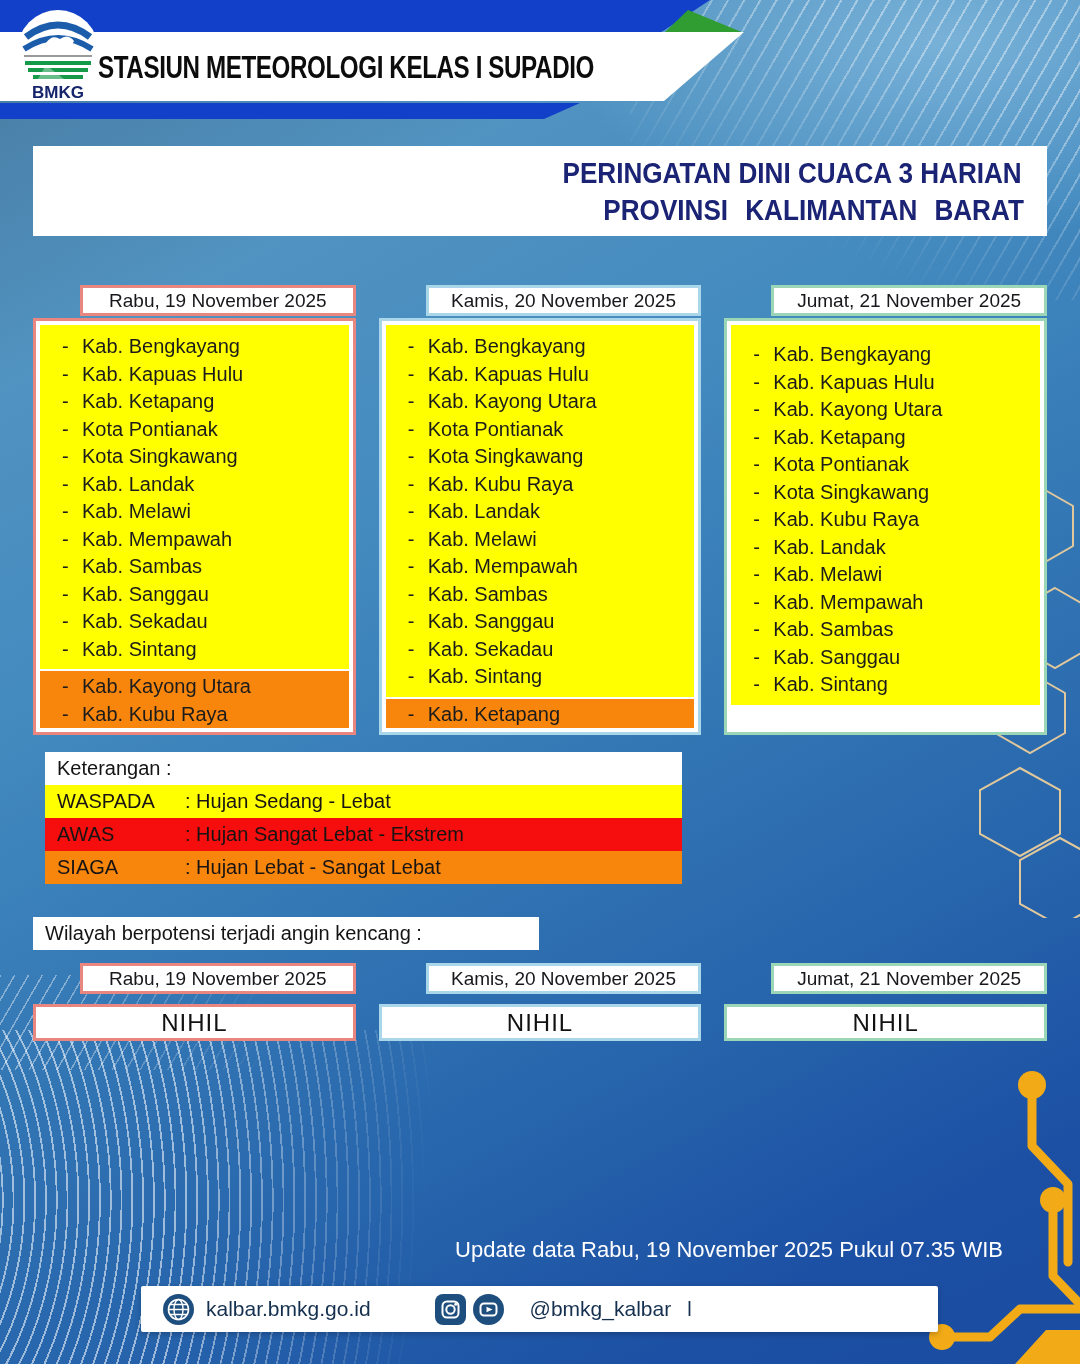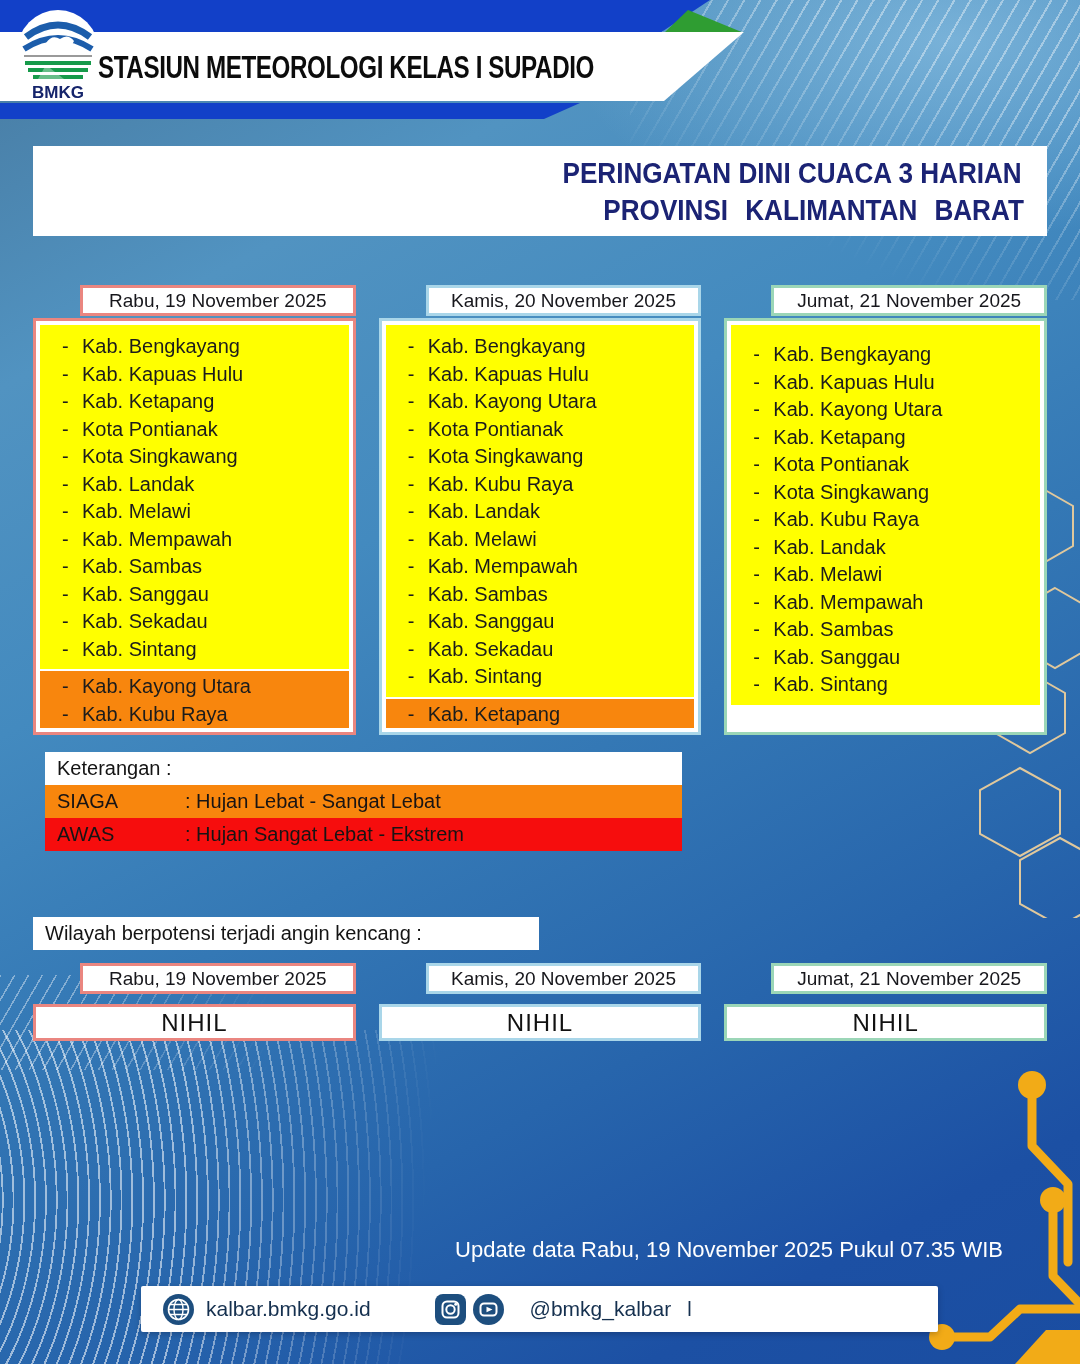--- a/index.html
+++ b/index.html
@@ -211,27 +211,31 @@
               <div class="wr-item"><span class="dash">-</span><span>Kab. Sintang</span></div>
             </div>
           </div>
         </div>
       </div>
     </div>
 
   <div class="legend">
     <div class="lg-title">Keterangan :</div>
     <div id="legend-rows">
+        <div class="lg-row" style="background: rgb(255, 255, 0);">
+          <span class="lg-label">WASPADA</span>
+          <span class="lg-desc">: Hujan Sedang - Lebat</span>
+        </div>
+        <div class="lg-row" style="background: rgb(246, 13, 13);">
+          <span class="lg-label">AWAS</span>
+          <span class="lg-desc">: Hujan Sangat Lebat - Ekstrem</span>
+        </div>
         <div class="lg-row" style="background: rgb(248, 134, 13);">
           <span class="lg-label">SIAGA</span>
           <span class="lg-desc">: Hujan Lebat - Sangat Lebat</span>
-        </div>
-        <div class="lg-row" style="background: rgb(246, 13, 13);">
-          <span class="lg-label">AWAS</span>
-          <span class="lg-desc">: Hujan Sangat Lebat - Ekstrem</span>
         </div>
       </div>
   </div>
 
   <div class="wind-title">Wilayah berpotensi terjadi angin kencang :</div>
   <div class="cols" id="wind-columns">
       <div class="wcol" style="--accent: #ea8680;">
         <div class="date-head">Rabu, 19 November 2025</div>
         <div class="nihil-box">NIHIL</div>
       </div>

